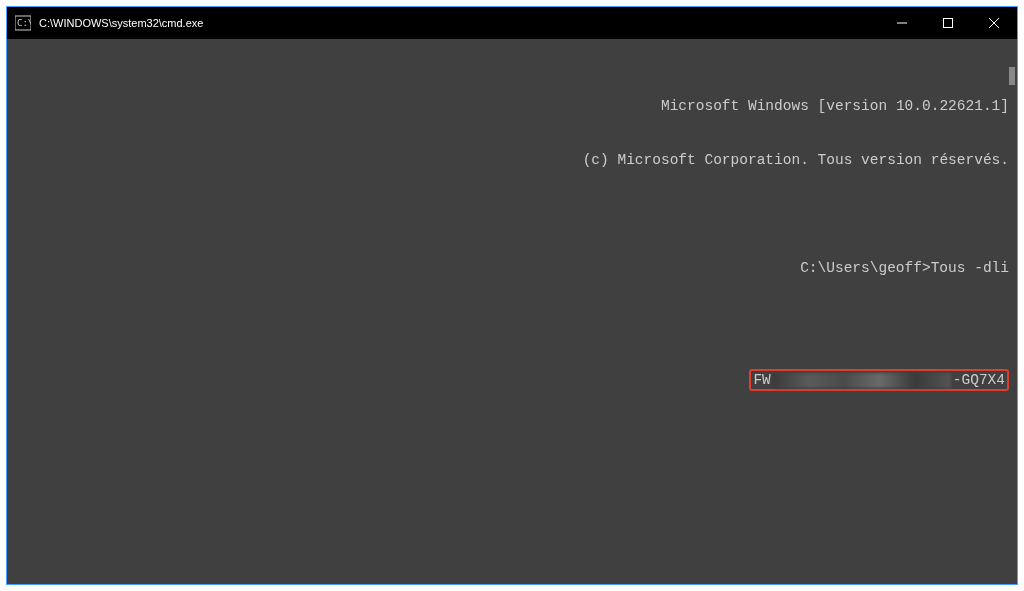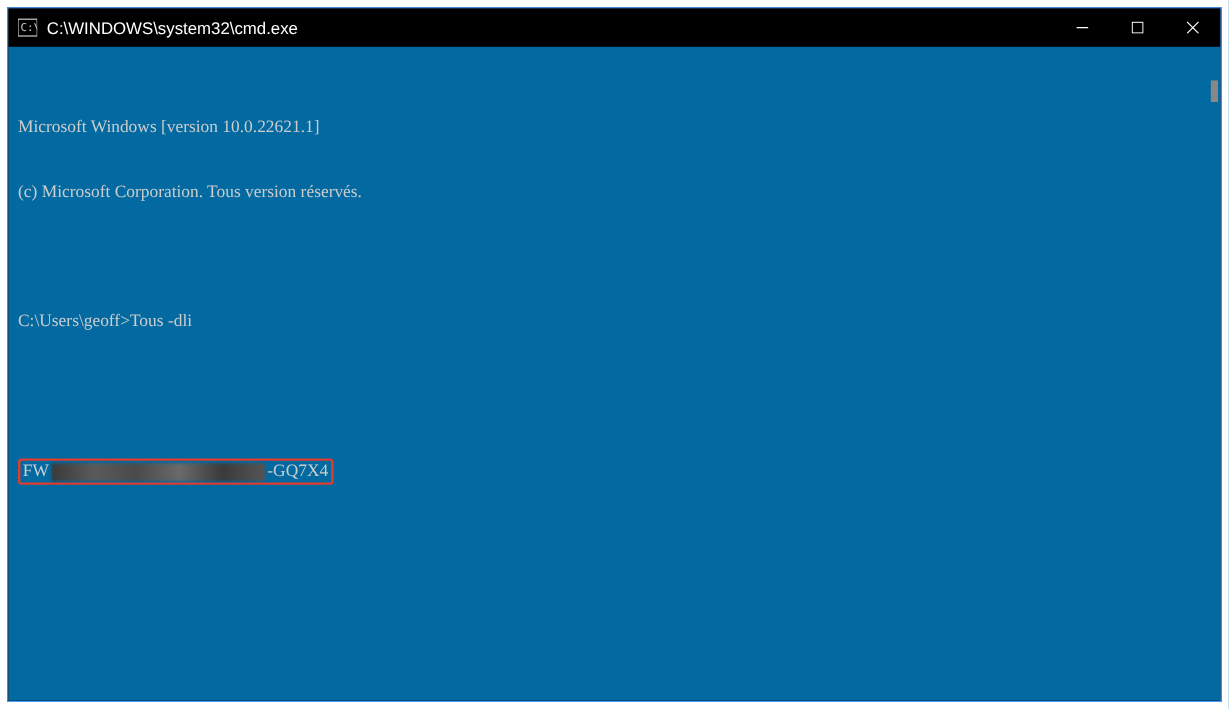--- a/index.html
+++ b/index.html
@@ -45,21 +45,21 @@
     .cmd-icon {
       width: 16px;
       height: 16px;
       display: flex;
       align-items: center;
       justify-content: center;
     }
 
     .title-text {
       color: #ffffff;
-      font-size: 14px;
+      font-size: 11px;
       font-family: 'Segoe UI', Tahoma, sans-serif;
       text-align: right;
     }
 
     .titlebar-controls {
       display: flex;
       height: 100%;
     }
 
     .titlebar-btn {
@@ -72,49 +72,50 @@
       cursor: pointer;
     }
 
     .titlebar-btn svg {
       width: 10px;
       height: 10px;
     }
 
     .terminal-body {
       flex: 1;
-      background: #0369a1;
+      background: #404040;
       color: #cccccc;
-      font-family: Liberation Serif, serif;
+      font-family: Liberation Mono, monospace;
       font-size: 14.5px;
       line-height: 18px;
       padding: 4px 8px;
       position: relative;
       white-space: pre;
       overflow: hidden;
+      text-align: right;
     }
 
     .terminal-line {
       min-height: 18px;
     }
 
     .prompt-path {
       color: #cccccc;
     }
 
     .command {
       color: #cccccc;
     }
 
     .highlight-box {
       display: inline-block;
       border: 2.5px solid #e03c2f;
       border-radius: 3px;
       padding: 0 2px;
-      margin-top: 15px;
+      margin-top: 2px;
     }
 
     .blurred-segment {
       display: inline-block;
       background: linear-gradient(90deg, #3a3a3a, #5a5a5a, #4a4a4a, #6a6a6a, #3a3a3a, #555555);
       color: transparent;
       filter: blur(1.5px);
       width: 178px;
       height: 15px;
       vertical-align: middle;

